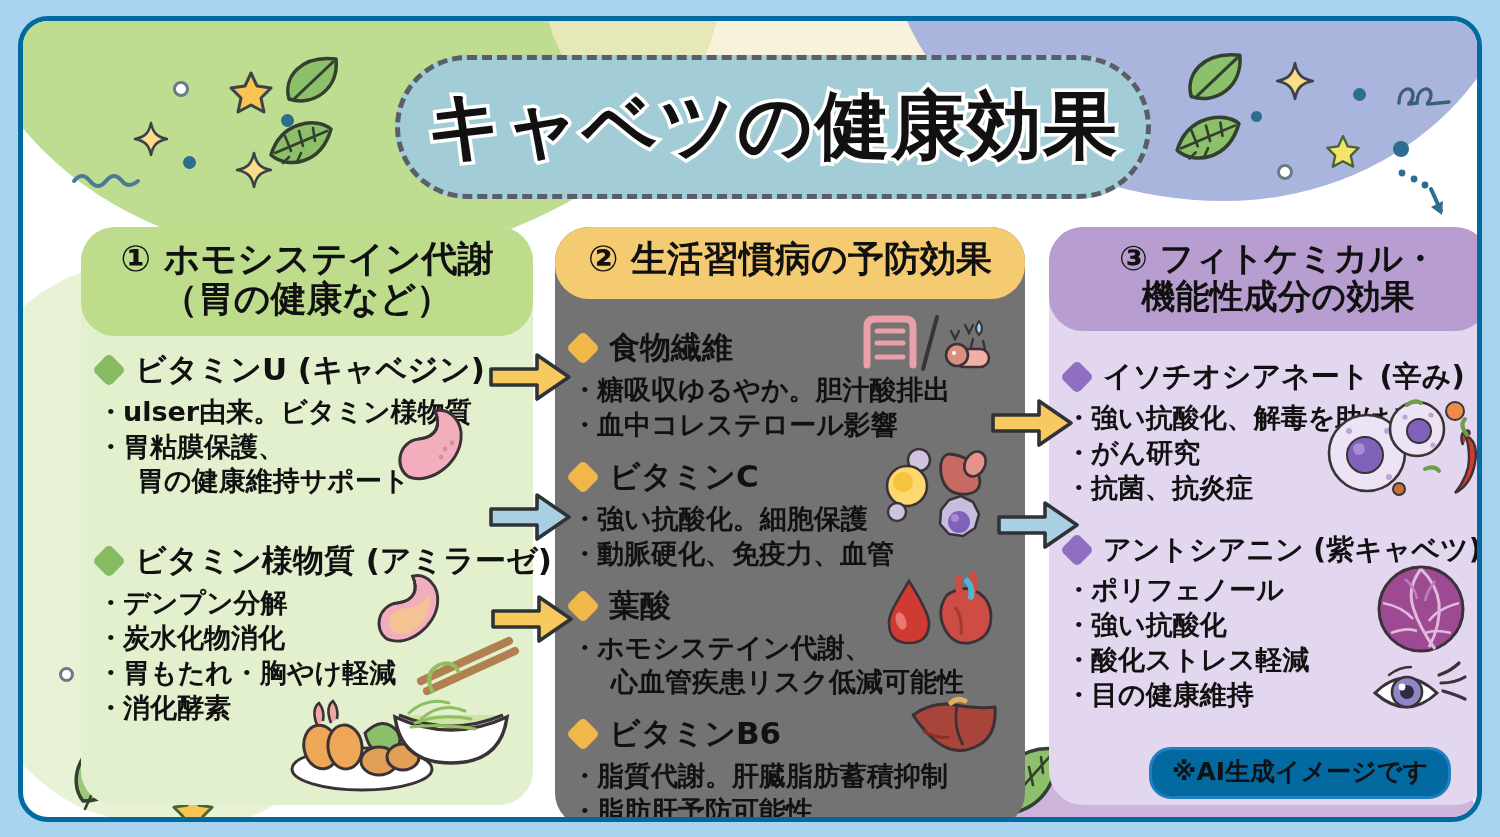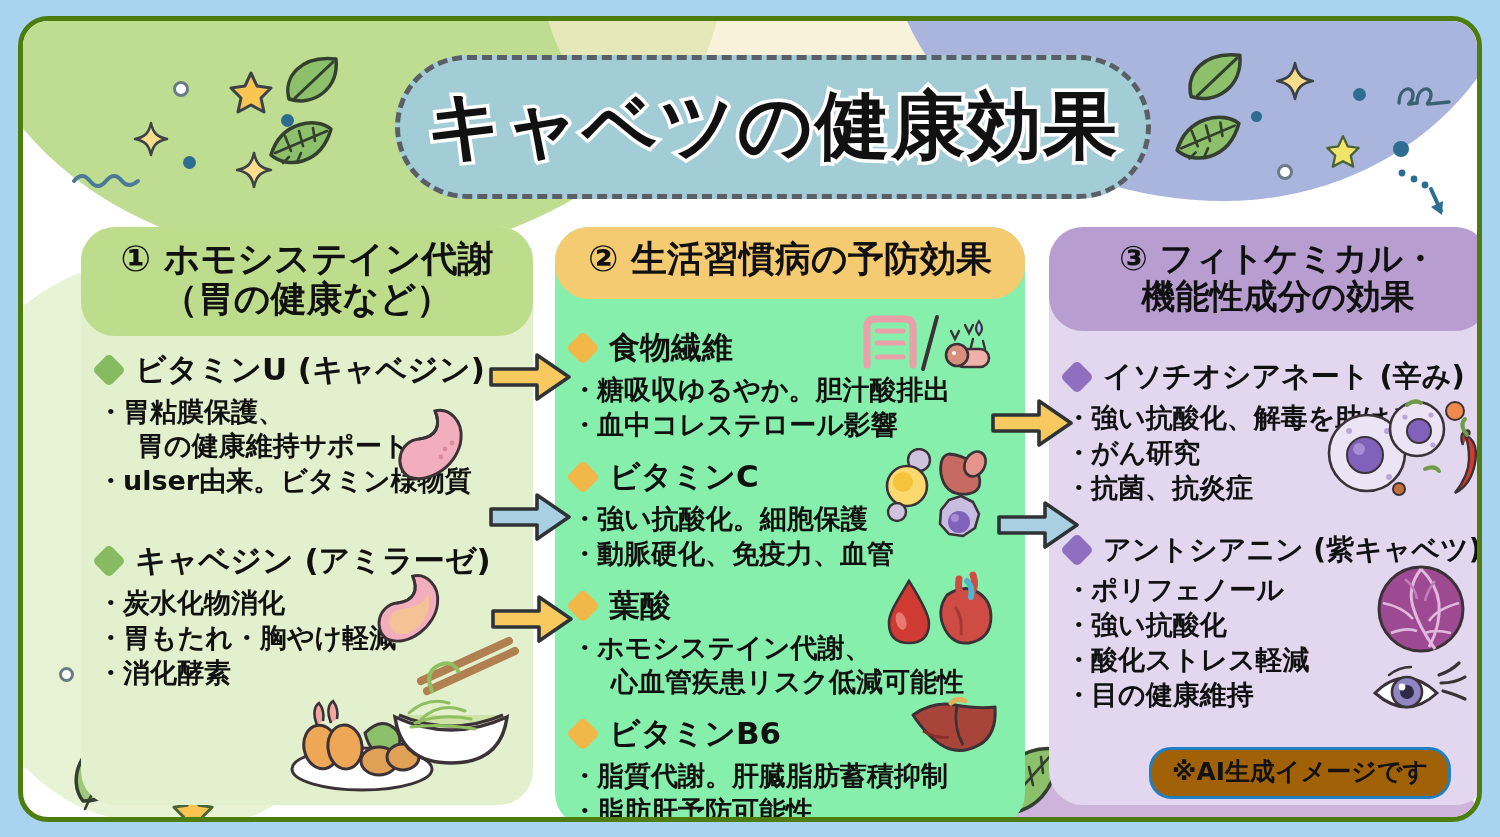--- a/index.html
+++ b/index.html
@@ -11,21 +11,21 @@
   #poster {
     position: relative; width: 1500px; height: 837px;
     background: #a9d4ef;
     overflow: hidden;
   }
   
   .card-frame {
     position: absolute; left: 18px; top: 16px;
     width: 1464px; height: 806px;
     background: #ffffff;
-    border: 5px solid #4d7c0f;
+    border: 5px solid #0369a1;
     border-radius: 30px;
     overflow: hidden;
   }
   
   .blob { position: absolute; pointer-events: none; }
   .blob-green {
     left: -60px; top: -90px; width: 760px; height: 330px;
     background: #bedd90; border-radius: 0 0 58% 55% / 0 0 100% 100%;
   }
   .blob-green2 {
@@ -68,21 +68,21 @@
     paint-order: stroke fill;
     white-space: nowrap;
   }
 
   
   .col {
     position: absolute; top: 206px;
     border-radius: 34px;
   }
   .col-1 { left: 58px;   width: 452px; height: 578px; background: #e3f0cd; }
-  .col-2 { left: 532px;  width: 470px; height: 600px; background: #86efac; }
+  .col-2 { left: 532px;  width: 470px; height: 600px; background: #737373; }
   .col-3 { left: 1026px; width: 440px; height: 578px; background: #e3d6ef; }
 
   .col-head {
     position: absolute; left: 0; top: 0; width: 100%;
     border-radius: 34px;
     padding: 12px 14px 16px 14px;
     text-align: center;
     font-weight: 700;
     color: #111;
     line-height: 1.12;
@@ -132,21 +132,21 @@
   }
   ul.bul li .cont { display: block; padding-left: 14px; }
 
   
   .arrow { position: absolute; width: 86px; height: 52px; }
   .arrow svg { width: 100%; height: 100%; overflow: visible; }
 
   
   .note {
     position: absolute; right: 26px; bottom: 18px;
-    background: #a16207; border: 3px solid #1f7fc0;
+    background: #0369a1; border: 3px solid #1f7fc0;
     border-radius: 22px; padding: 5px 20px 8px 20px;
     font-size: 25px; font-weight: 700; color: #111;
     white-space: nowrap;
   }
 
   
   .ill { position: absolute; pointer-events: none; }
 </style>
 </head>
 <body>
@@ -280,45 +280,46 @@
       </div>
       <div class="col-body">
 
         <div class="sec">
           <div class="sec-title">
             <span class="diamond"></span>
             <span class="label">ビタミンU (キャベジン)</span>
           </div>
           <ul class="bul">
             <li>
+              <span>ulser由来。ビタミン様物質</span>
+            </li>
+            <li>
               <span>胃粘膜保護、</span>
               <span class="cont">胃の健康維持サポート</span>
-            </li>
-            <li>
-              <span>ulser由来。ビタミン様物質</span>
             </li>
           </ul>
 
           <div class="ill" style="right:42px; top:48px;">
             <svg width="96" height="86" viewBox="0 0 96 86">
               <path d="M30 80 C14 70 20 44 40 42 C58 40 62 28 56 14 C70 10 84 24 82 42 C80 66 52 88 30 80Z" fill="#f2aebc" stroke="#3b3238" stroke-width="3"></path>
               <path d="M56 14 C62 28 58 40 40 42" fill="none" stroke="#3b3238" stroke-width="3"></path>
               <circle cx="66" cy="52" r="2.4" fill="#d98c9e"></circle>
                 <circle cx="73" cy="46" r="2.4" fill="#d98c9e"></circle>
               <circle cx="62" cy="60" r="2.4" fill="#d98c9e"></circle>
             </svg>
           </div>
         </div>
 
         <div class="sec" style="margin-top:42px;">
           <div class="sec-title">
             <span class="diamond"></span>
-            <span class="label">キャベジン (アミラーゼ)</span>
-          </div>
-          <ul class="bul">
+            <span class="label">ビタミン様物質 (アミラーゼ)</span>
+          </div>
+          <ul class="bul">
+            <li><span>デンプン分解</span></li>
             <li><span>炭水化物消化</span></li>
             <li><span>胃もたれ・胸やけ軽減</span></li>
             <li><span>消化酵素</span></li>
           </ul>
           <div class="ill" style="right:66px; top:22px;">
             <svg width="92" height="84" viewBox="0 0 96 86">
               <path d="M30 80 C14 70 20 44 40 42 C58 40 62 28 56 14 C70 10 84 24 82 42 C80 66 52 88 30 80Z" fill="#f2aebc" stroke="#3b3238" stroke-width="3"></path>
               <path d="M40 74 C26 66 30 50 46 48 C62 46 70 40 72 32 C78 48 64 78 40 74Z" fill="#f6c58e" opacity=".85"></path>
               <path d="M56 14 C62 28 58 40 40 42" fill="none" stroke="#3b3238" stroke-width="3"></path>
             </svg>

